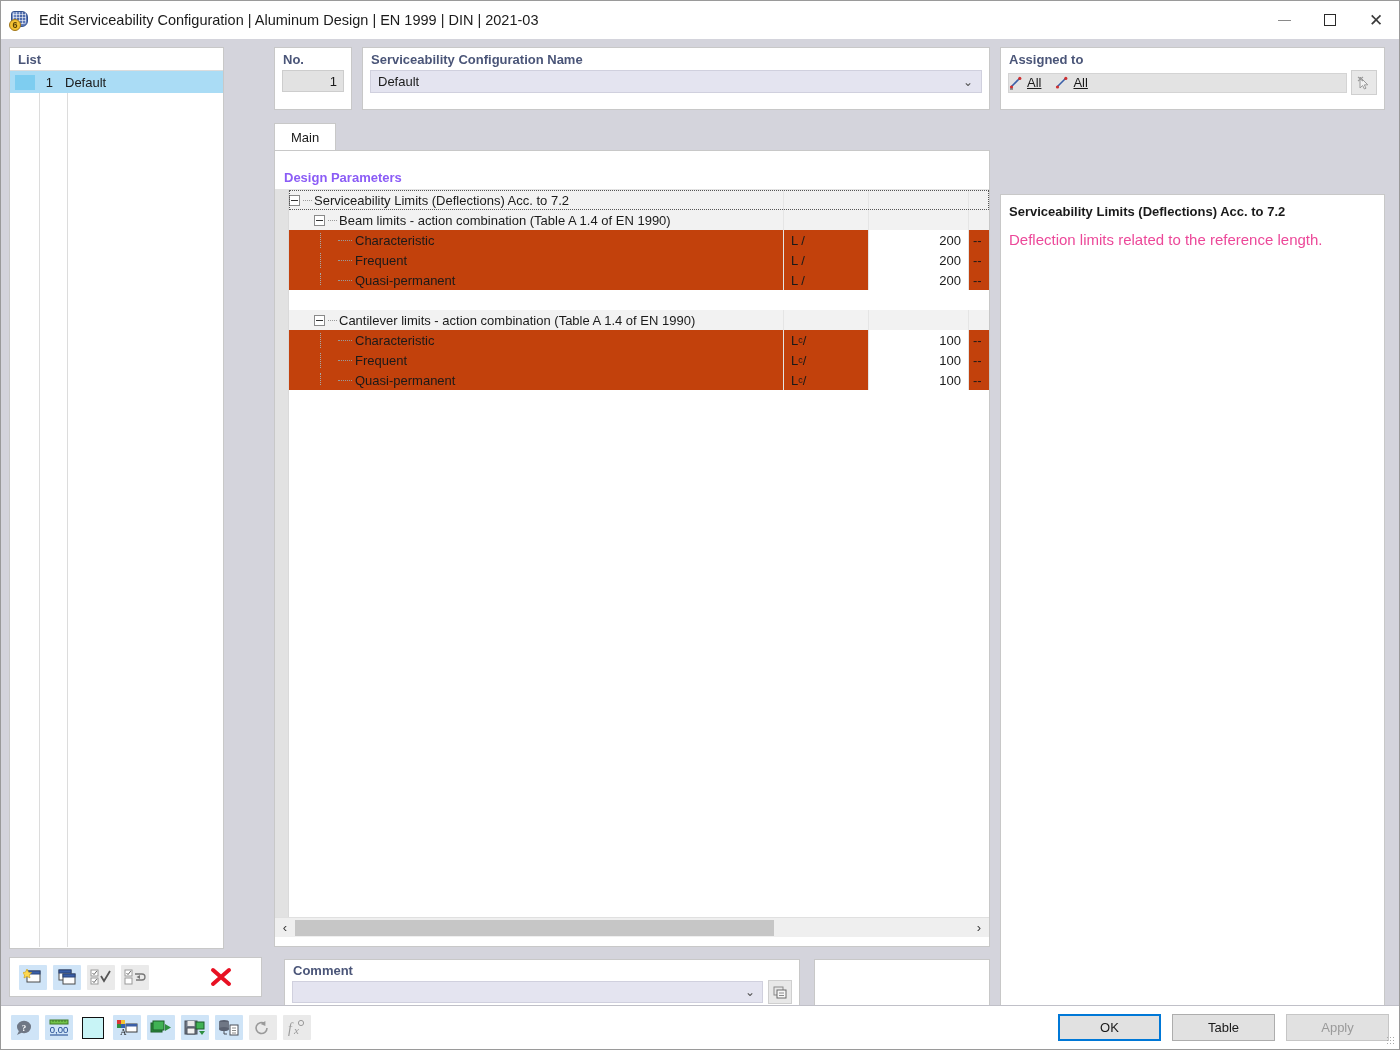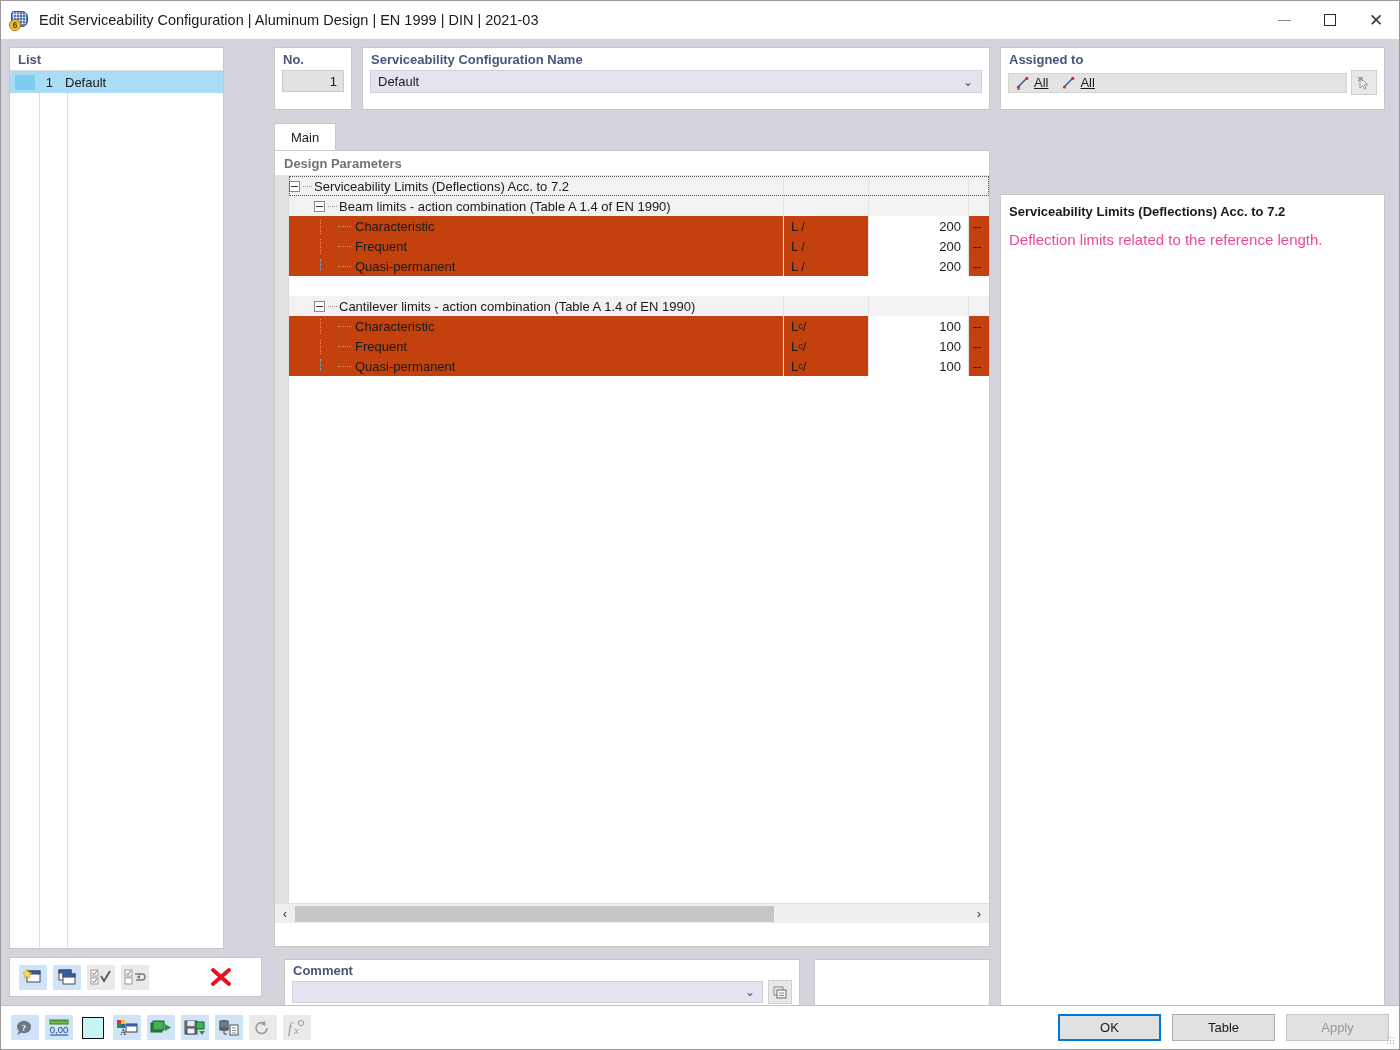--- a/index.html
+++ b/index.html
@@ -134,21 +134,21 @@
     display: flex; align-items: center; padding-left: 7px; font-size: 13px;
     position: relative;
   }
   .name-combo .chev { position: absolute; right: 8px; top: 4px; color: #555; font-size: 12px; }
 
   
   #assigned-panel { left: 999px; top: 8px; width: 385px; height: 63px; }
   .assigned-row { margin: 0 7px; display: flex; align-items: center; gap: 4px; }
   .assigned-field {
     flex: 1 1 auto; height: 20px; background: #e3e3e3; border: 1px solid #d4d4d4;
-    display: flex; align-items: center; gap: 14px; padding-left: 7px; font-size: 13px; text-decoration: underline;
+    display: flex; align-items: center; gap: 14px; font-size: 13px; text-decoration: underline;
   }
   .assigned-item { display: flex; align-items: center; gap: 4px; }
   .assigned-btn {
     width: 26px; height: 25px; background: #e8e8e8; border: 1px solid #cfcfcf;
     display: flex; align-items: center; justify-content: center;
   }
 
   
   #tabstrip {
     position: absolute; left: 273px; top: 84px; width: 716px; height: 28px;
@@ -156,21 +156,21 @@
   .tab {
     display: inline-flex; align-items: center; justify-content: center;
     height: 28px; padding: 0 16px;
     background: #ffffff;
     border: 1px solid #c8c8c8; border-bottom: none;
     font-size: 13px; position: relative; top: 0;
   }
 
   
   #content-panel { left: 273px; top: 111px; width: 716px; height: 797px; border-top: 1px solid #c8c8c8; }
-  .dp-label { font-size: 13px; font-weight: bold; color: #737373; padding: 5px 9px 4px 9px; }
+  .dp-label { font-size: 13px; font-weight: bold; color: #8b5cf6; padding: 19px 9px 4px 9px; }
 
   .tree-wrap { position: relative; height: 728px; border-top: 1px solid #e3e3e3; overflow: hidden; }
   .tree-gutter { position: absolute; left: 0; top: 0; bottom: 0; width: 14px; background: #e2e2e2; border-right:1px solid #dadada;}
   .tree-rows { position: absolute; left: 14px; right: 0; top: 0; bottom: 0; background: #fff; }
 
   .trow { height: 20px; display: flex; align-items: center; position: relative; font-size: 13px; }
   .trow.hdr0 { background: #f2f2f2; }
   .trow.hdr1 { background: #f2f2f2; }
   .trow.leaf { background: #c2410c; }
   .trow.blank { background: #ffffff; height: 20px; }

